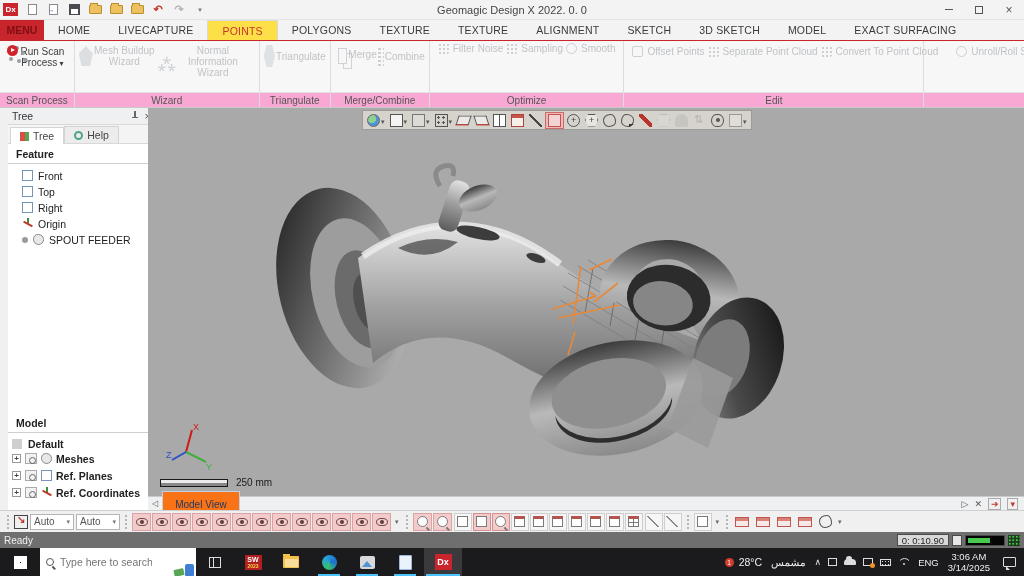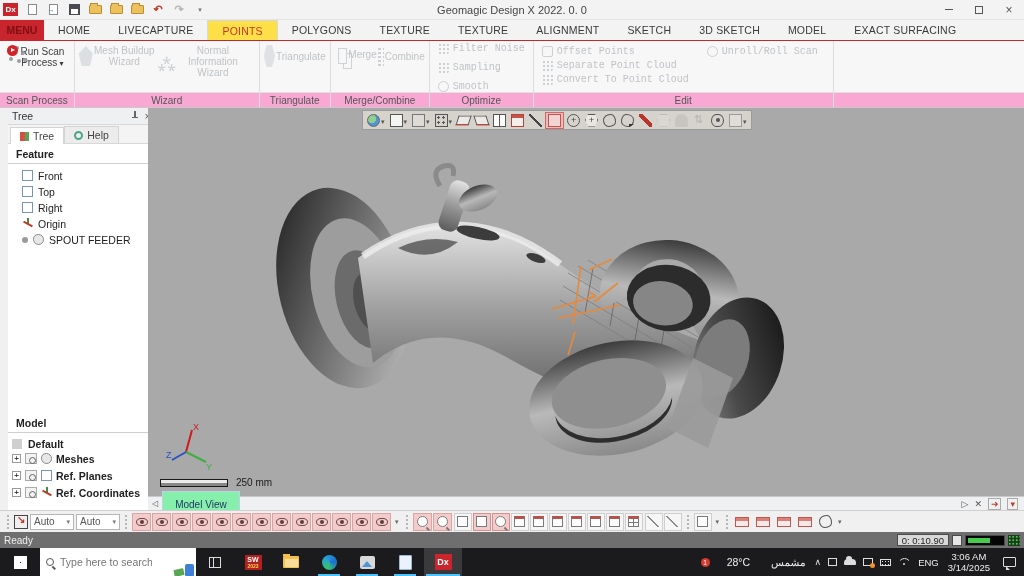--- a/index.html
+++ b/index.html
@@ -45,21 +45,21 @@
   .runscan-ic .dots { position:absolute; left:3px; top:4px; width:4px; height:4px; border-radius:50%; background:#9aa0a4;
      box-shadow:8px -3px 0 #9aa0a4, 14px 2px 0 #9aa0a4, 2px 8px 0 #9aa0a4, 10px 10px 0 #9aa0a4, 16px 9px 0 #9aa0a4; }
   .runscan-ic .play { position:absolute; right:0; top:0; width:11px; height:11px; background:#d2232a; border-radius:50%; }
   .runscan-ic .play::after { content:""; position:absolute; left:4px; top:3px; border-left:4px solid #fff; border-top:2.5px solid transparent; border-bottom:2.5px solid transparent; }
   .pent-ic { width:22px; height:20px; background:#dcdfe1; clip-path:polygon(50% 0,100% 38%,80% 100%,20% 100%,0 38%); }
   .norm-ic { width:22px; height:20px; position:relative; }
   .norm-ic::before { content:"⁂"; color:#ccd0d3; font-size:16px; position:absolute; left:3px; top:0; }
   .tri-ic { width:24px; height:22px; background:#dfe2e4; clip-path:polygon(25% 0,75% 0,100% 50%,75% 100%,25% 100%,0 50%); }
   .merge-ic { width:16px; height:16px; border:1px solid #cfd3d6; margin:3px 0 0 3px; box-shadow:5px 5px 0 -1px #f7f7f7, 5px 5px 0 0 #cfd3d6; }
   .comb-ic { width:22px; height:20px; background-image:radial-gradient(#ccd0d3 1.3px, transparent 1.4px); background-size:5px 4px; margin-top:2px; }
-  .smallcol { display:flex; flex-direction:column; justify-content:space-between; gap:3px; padding-top:2px;font-family:Liberation Mono, monospace; }
+  .smallcol { display:flex; flex-direction:row; justify-content:space-between; gap:3px; padding-top:2px; }
   .smbtn { display:flex; align-items:center; gap:4px; font-size:10px; color:#c0c3c6; white-space:nowrap; }
   .sm-ic { width:11px; height:11px; border:1px solid #ccd0d3; border-radius:2px; flex:none; }
   .sm-ic.round { border-radius:50%; }
   .sm-ic.dots { border:none; background-image:radial-gradient(#ccd0d3 1.2px, transparent 1.3px); background-size:4px 4px; }
 
   
   .leftpanel { position:absolute; left:8px; top:108px; width:148px; height:402px; background:#fff; border-right:1px solid #b9b9b9; display:flex; flex-direction:column; }
   .panel-title { height:17px; background:#eef0f2; border-bottom:1px solid #d8d8d8; display:flex; align-items:center; padding:0 4px; font-size:10.5px; color:#333; }
   .panel-title .sp { margin-left:auto; display:flex; gap:6px; align-items:center; }
   .pin-ic { width:8px; height:10px; position:relative; }
@@ -120,21 +120,21 @@
   .vt-more { border:1px solid #999; background:#e0ddd8; }
 
   .triad { position:absolute; left:18px; bottom:26px; width:46px; height:48px; }
   .scalebar { position:absolute; left:12px; bottom:8px; display:flex; align-items:center; gap:8px; }
   .scalebar .bar { width:68px; height:8px; background:linear-gradient(#ececec 55%, #888 55%); border:1.5px solid #1a1a1a; }
   .scalebar .txt { font-size:10px; color:#1a1a1a; }
 
   
   .mv-bar { position:absolute; left:148px; top:496px; width:876px; height:14px; background:#eef0f2; border-top:1px solid #c9c9c9; display:flex; align-items:center; }
   .mv-arrow { font-size:8px; color:#555; padding:0 4px; }
-  .mv-tab { background:#86efac; border:1px solid #bcd2ea; border-bottom:none; height:25px; padding:0 12px; font-size:10px; color:#1f3864; display:flex; align-items:center; }
+  .mv-tab { background:#f97316; border:1px solid #bcd2ea; border-bottom:none; height:25px; padding:0 12px; font-size:10px; color:#1f3864; display:flex; align-items:center; }
   .mv-right { margin-left:auto; display:flex; align-items:center; gap:6px; padding-right:6px; }
   .mv-btn { font-size:9px; color:#555; }
   .mv-btn.red { color:#c0392b; border:1px solid #aaa; background:#f0f0f0; padding:0 2px; }
 
   
   .btoolbar { position:absolute; left:0; top:510px; width:1024px; height:22px; background:#f0f0f0; border-top:1px solid #d0d0d0; display:flex; align-items:center; padding-left:4px; gap:2px; }
   .grip { width:4px; height:16px; background-image:radial-gradient(#b5b5b5 1px, transparent 1.1px); background-size:4px 4px; margin:0 2px; flex:none; }
   .crop-ic { width:14px; height:14px; border:1px solid #444; position:relative; }
   .crop-ic::after { content:"↘"; position:absolute; left:2px; top:-2px; color:#c0392b; font-size:10px; font-weight:bold; }
   .auto-dd { height:16px; background:#fff; border:1px solid #b5b5b5; display:flex; align-items:center; font-size:10px; color:#555; padding:0 3px; gap:4px; width:44px; }
@@ -184,21 +184,21 @@
   .fold-ic::before { content:""; position:absolute; left:0; top:-2px; width:7px; height:2px; background:#f2c04b; }
   .fold-ic::after { content:""; position:absolute; left:2px; top:3px; right:1px; bottom:1px; background:#f8dc9a; }
   .edge-ic { width:15px; height:15px; border-radius:50%; background:conic-gradient(from 200deg, #35c26e, #2aa0d8, #1b6fd0, #35c26e); }
   .photos-ic { width:15px; height:13px; background:#d8d8d8; border-radius:2px; position:relative; }
   .photos-ic::after { content:""; position:absolute; left:2px; bottom:2px; border-left:5px solid transparent; border-right:5px solid transparent; border-bottom:6px solid #4f94d6; }
   .note-ic { width:13px; height:15px; background:#eaf2fb; border:1px solid #9db8d6; border-radius:1px; }
   .dx-ic { width:17px; height:16px; background:#c8252c; color:#fff; font-size:9px; font-weight:bold; display:flex; align-items:center; justify-content:center; }
   .tb-right { margin-left:auto; display:flex; align-items:center; gap:9px; padding:0 8px; }
   .sun-ic { width:15px; height:15px; border-radius:50%; background:radial-gradient(circle at 40% 45%, #ffd34d 0 45%, #f09a2e 100%); position:relative; }
   .sun-badge { position:absolute; right:-4px; top:-4px; min-width:9px; height:9px; background:#d23b2e; color:#fff; font-size:6.5px; border-radius:50%; text-align:center; line-height:9px; }
-  .wx-text { font-size:10.5px; color:#eee;margin-left:12px; }
+  .wx-text { font-size:10.5px; color:#eee; }
   .tray { display:flex; align-items:center; gap:7px; }
   .tray-chev { color:#ddd; font-size:9px; }
   .tray-sq { width:9px; height:8px; border:1px solid #ddd; }
   .tray-cloud { width:12px; height:6px; background:#ddd; border-radius:4px 4px 1px 1px; position:relative; }
   .tray-cloud::before { content:""; position:absolute; left:2px; top:-3px; width:6px; height:5px; border-radius:50%; background:#ddd; }
   .tray-badge { width:10px; height:8px; border:1px solid #ddd; position:relative; }
   .tray-badge::after { content:""; position:absolute; right:-3px; bottom:-3px; width:5px; height:5px; border-radius:50%; background:#f0932a; }
   .tray-kbd { width:11px; height:7px; border:1px solid #ddd; background-image:radial-gradient(#ddd .6px, transparent .7px); background-size:3px 3px; }
   .tray-wifi { width:11px; height:8px; position:relative; overflow:hidden; }
   .tray-wifi::before { content:""; position:absolute; left:0; top:0; width:11px; height:11px; border:1.5px solid #ddd; border-radius:50%; clip-path:polygon(0 0,100% 0,50% 60%); }

